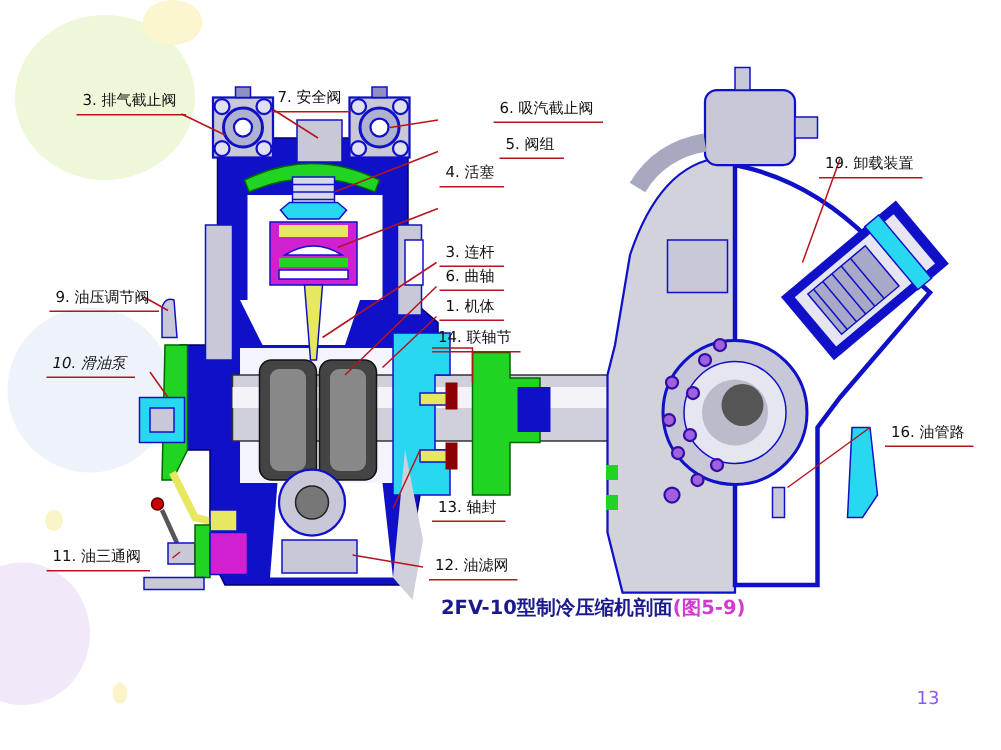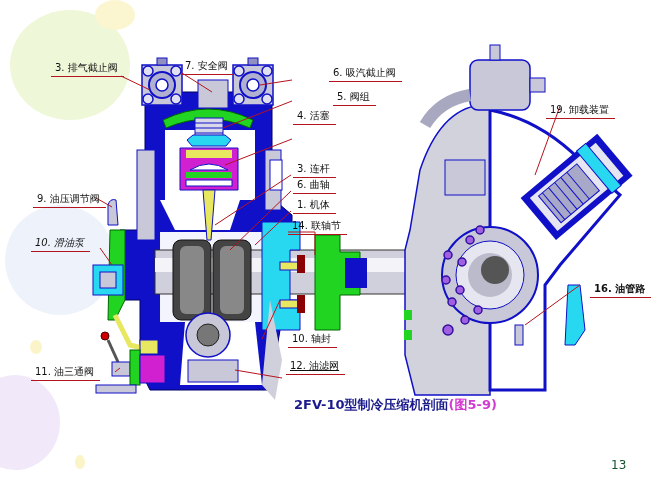--- a/index.html
+++ b/index.html
@@ -3,21 +3,21 @@
 <meta charset="utf-8">
 <style>
   html,body{margin:0;padding:0;}
   body{width:667px;height:500px;position:relative;overflow:hidden;background:#ffffff;font-family:"DejaVu Sans",sans-serif;}
   .bg-blob{position:absolute;border-radius:50%;pointer-events:none;}
   .diagram{position:absolute;left:0;top:0;width:667px;height:500px;}
   .label{position:absolute;font-size:10px;color:#111;white-space:nowrap;line-height:12px;}
   .label .ul{position:absolute;left:-4px;right:-6px;bottom:-3px;height:1px;background:#b5141e;}
   .caption{position:absolute;left:294px;top:396px;font-size:13px;font-weight:bold;color:#1a1a8c;white-space:nowrap;}
   .caption .ref{color:#d13bd1;font-weight:bold;}
-  .page-num{position:absolute;left:611px;top:458px;font-size:12px;color:#14532d;}
+  .page-num{position:absolute;left:611px;top:458px;font-size:12px;color:#8b5cf6;}
 </style>
 </head>
 <body>
 
 <div class="bg-blob" style="left:10px;top:10px;width:120px;height:110px;background:#eef7d8;"></div>
 <div class="bg-blob" style="left:95px;top:0px;width:40px;height:30px;background:#fbf6d0;"></div>
 <div class="bg-blob" style="left:5px;top:205px;width:110px;height:110px;background:#eef3fb;"></div>
 <div class="bg-blob" style="left:-30px;top:375px;width:90px;height:95px;background:#f1e9f9;"></div>
 <div class="bg-blob" style="left:30px;top:340px;width:12px;height:14px;background:#fbf4c8;"></div>
 <div class="bg-blob" style="left:75px;top:455px;width:10px;height:14px;background:#fbf4c8;"></div>
@@ -213,29 +213,29 @@
 <div class="label" style="left:37px;top:193px;">
   <span>9. 油压调节阀</span><span class="ul"></span>
 </div>
 <div class="label" style="left:35px;top:237px;font-style:italic;">
   <span>10. 滑油泵</span><span class="ul"></span>
 </div>
 <div class="label" style="left:35px;top:366px;">
   <span>11. 油三通阀</span><span class="ul"></span>
 </div>
 <div class="label" style="left:292px;top:333px;">
-  <span>10. 轴封</span><span class="ul"></span>
-</div>
-<div class="label" style="left:290px;top:360px;text-decoration:underline;">
+  <span>13. 轴封</span><span class="ul"></span>
+</div>
+<div class="label" style="left:290px;top:372px;">
   <span>12. 油滤网</span><span class="ul"></span>
 </div>
 <div class="label" style="left:550px;top:104px;">
   <span>19. 卸载装置</span><span class="ul"></span>
 </div>
-<div class="label" style="left:594px;top:283px;font-weight:bold;">
+<div class="label" style="left:594px;top:283px;">
   <span>16. 油管路</span><span class="ul"></span>
 </div>
 
 <div class="caption">
   <span>2FV-10型制冷压缩机剖面</span><span class="ref">(</span><span class="ref">图5-9</span><span class="ref">)</span>
 </div>
 
 <div class="page-num">13</div>
 
 </body></html>

